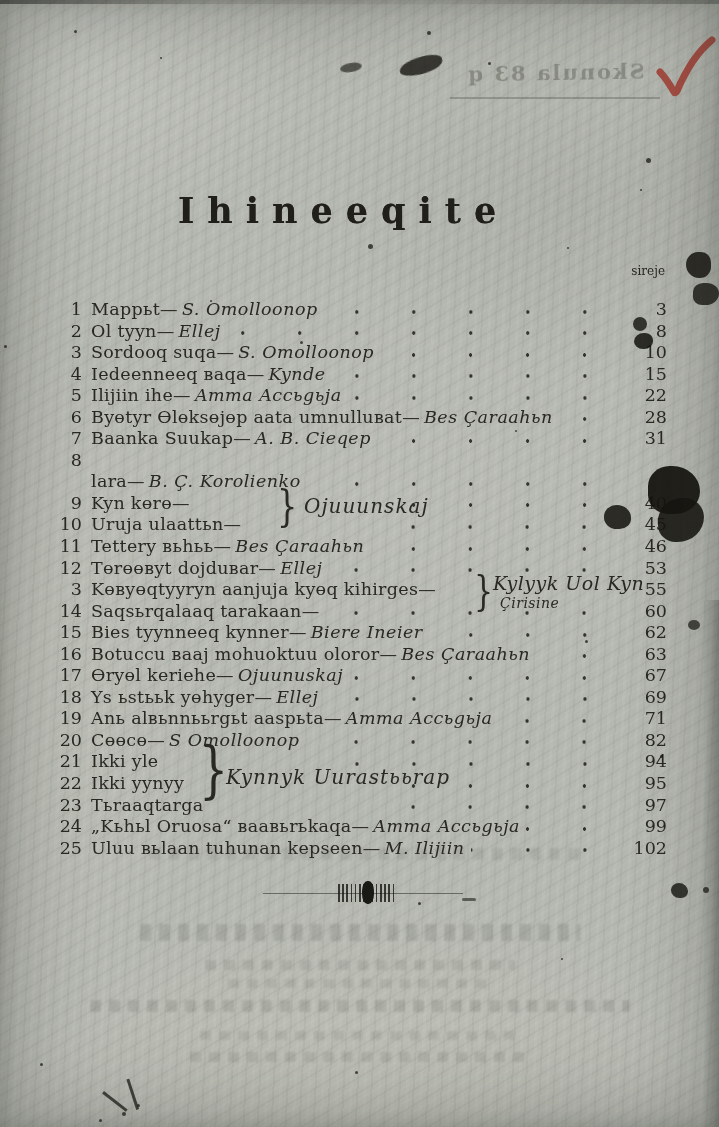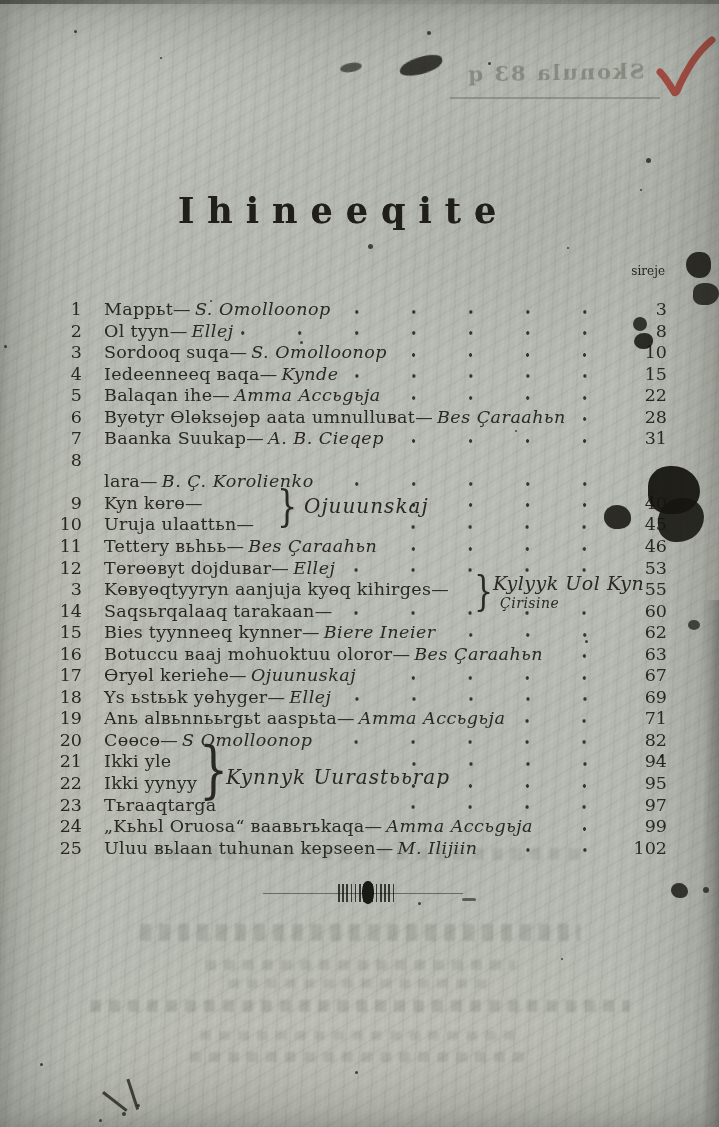--- a/index.html
+++ b/index.html
@@ -30,21 +30,21 @@
 
   .check{position:absolute;top:34px;left:652px;}
 
   .title{position:absolute;top:190px;left:178px;margin:0;font-size:35px;font-weight:700;
     letter-spacing:13px;color:#201f19;text-shadow:0 0 .5px rgba(0,0,0,.5);}
   .sireje{position:absolute;top:264px;right:54px;font-size:12px;}
 
   .toc{position:absolute;top:299px;left:0;right:0;padding:0 52px;}
   .row{display:flex;align-items:baseline;height:21.55px;font-size:17.5px;white-space:nowrap;}
   .num{width:30px;text-align:right;flex:none;}
-  .title-cell{margin-left:22px;flex:none;letter-spacing:.3px;}
+  .title-cell{margin-left:9px;flex:none;letter-spacing:.3px;}
   .author{font-style:italic;margin-left:4px;flex:none;letter-spacing:.5px;}
   .leader{flex:1 1 auto;align-self:stretch;margin:0 6px;
     background-image:radial-gradient(circle, rgba(30,28,24,.85) 1.6px, transparent 1.9px);
     background-size:57px 8px;background-repeat:repeat-x;background-position:right 2px bottom 5px;}
   .leader.off{background:none;}
   .pg{width:46px;text-align:right;flex:none;}
 
   .overlay{position:absolute;}
   .brace{font-family:"DejaVu Serif",serif;color:#2a2822;}
   .br-a{left:277px;top:487px;font-size:32px;transform:scaleY(1.35);}
@@ -132,21 +132,21 @@
     </div>
       <div class="row">
       <span class="num">4</span>
       <span class="title-cell">Iedeenneeq ʙaqa—</span>
       <span class="author">Kynde</span>
       <span class="leader"></span>
       <span class="pg">15</span>
     </div>
       <div class="row">
       <span class="num">5</span>
-      <span class="title-cell">Balaqan ihe—</span>
+      <span class="title-cell">Ilijiin ihe—</span>
       <span class="author">Amma Accьgьja</span>
       <span class="leader"></span>
       <span class="pg">22</span>
     </div>
       <div class="row">
       <span class="num">6</span>
       <span class="title-cell">Byөtyr Өlөksөjөp aata umnulluʙat—</span>
       <span class="author">Bes Çaraahьn</span>
       <span class="leader"></span>
       <span class="pg">28</span>

